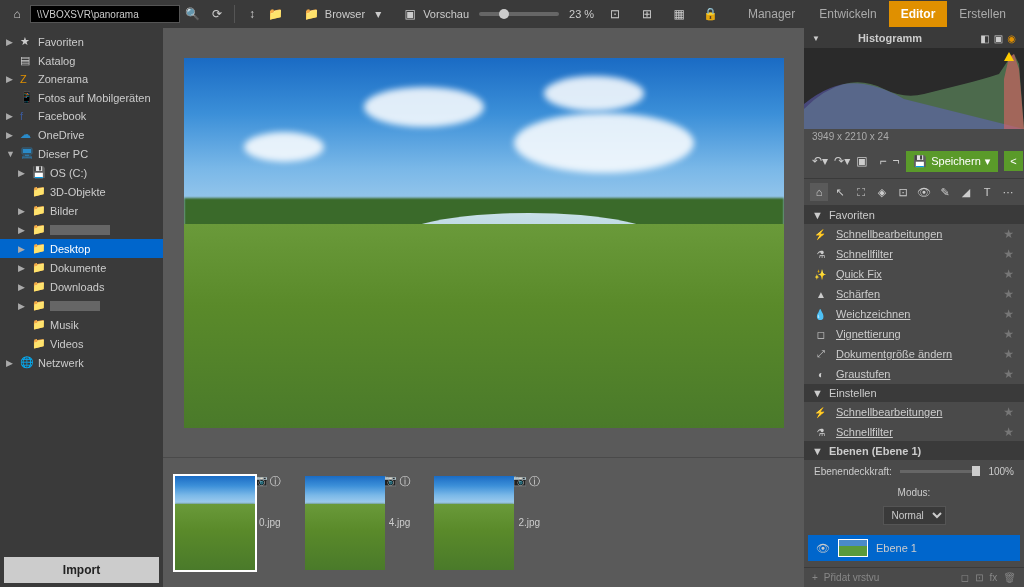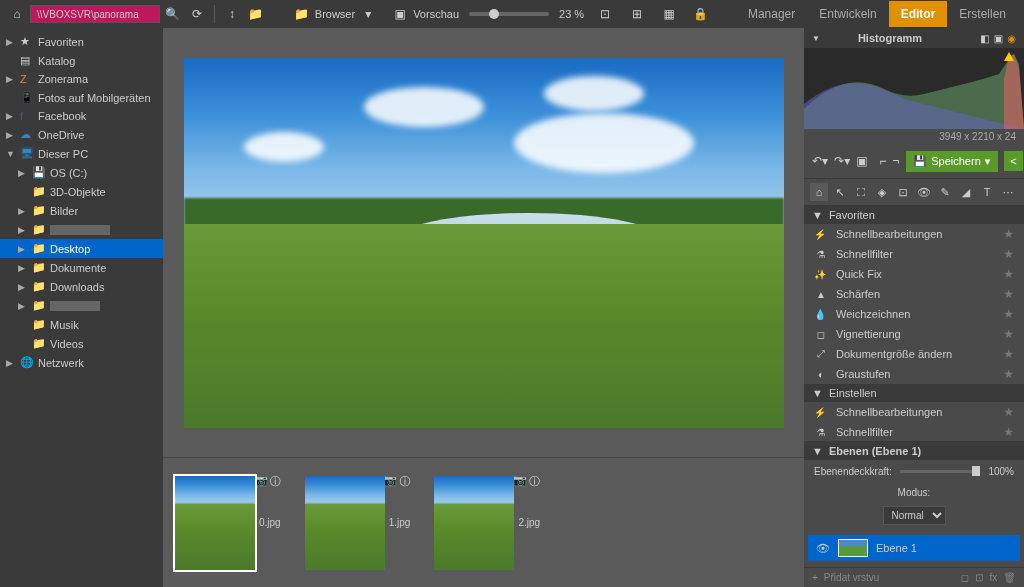--- a/index.html
+++ b/index.html
@@ -1,19 +1,19 @@
 <!DOCTYPE html>
 <html><head>
 <meta charset="utf-8">
 <style>
 * { margin: 0; padding: 0; box-sizing: border-box; font-family: Arial, sans-serif; }
 body { background: #4a4a4a; color: #ccc; font-size: 11px; overflow: hidden; width: 1024px; height: 587px; }
 .topbar { height: 28px; background: #3a3a3a; display: flex; align-items: center; padding: 0 6px; }
 .icon-btn { width: 22px; height: 22px; display: flex; align-items: center; justify-content: center; cursor: pointer; color: #ccc; font-size: 12px; }
-.path-input { background: #be185d; border: 1px solid #555; color: #ccc; padding: 2px 6px; width: 130px; font-size: 10px; height: 18px; }
+.path-input { background: #000000; border: 1px solid #555; color: #ccc; padding: 2px 6px; width: 150px; font-size: 10px; height: 18px; }
 .topbar-group { display: flex; align-items: center; gap: 2px; }
 .topbar-center { flex: 1; display: flex; align-items: center; justify-content: center; gap: 10px; }
 .zoom-slider { width: 80px; height: 4px; background: #666; position: relative; border-radius: 2px; }
 .zoom-slider::after { content: ''; position: absolute; width: 10px; height: 10px; background: #ccc; border-radius: 50%; top: -3px; left: 20px; }
 .topbar-right { display: flex; align-items: center; gap: 0; }
 .mode-btn { padding: 6px 12px; cursor: pointer; color: #aaa; font-size: 12px; }
 .mode-btn.active { background: #e09000; color: #fff; font-weight: bold; }
 .main { display: flex; height: 559px; }
 .sidebar-left { width: 163px; background: #3a3a3a; display: flex; flex-direction: column; position: relative; }
 .tree { flex: 1; overflow: auto; padding: 4px 0; }
@@ -39,32 +39,32 @@
 .thumb .sky { height: 35%; }
 .thumb .grass { height: 70%; }
 .thumb-icons { position: absolute; top: -2px; right: 0; display: flex; gap: 2px; color: #ddd; font-size: 11px; }
 .thumb-label { font-size: 10px; color: #ccc; }
 .sidebar-right { width: 220px; background: #4a4a4a; display: flex; flex-direction: column; }
 .panel-header { background: #3a3a3a; padding: 4px 8px; display: flex; align-items: center; gap: 6px; font-size: 11px; border-bottom: 1px solid #2a2a2a; }
 .panel-header .arrow { font-size: 8px; }
 .panel-header .title { flex: 1; font-weight: bold; padding-left: 32px; }
 .panel-header .hicons { display: flex; gap: 4px; font-size: 10px; }
 .histogram { height: 80px; background: #2a2a2a; position: relative; overflow: hidden; }
-.histo-label { text-align: right; padding: 2px 8px; font-size: 10px; color: #aaa; background: #4a4a4a; }
+.histo-label { text-align: left; padding: 2px 8px; font-size: 10px; color: #aaa; background: #4a4a4a; }
 .toolbar-row { display: flex; align-items: center; padding: 6px 8px; gap: 6px; border-bottom: 1px solid #3a3a3a; }
 .save-btn { background: #5a9a2a; color: #fff; padding: 4px 8px; font-size: 11px; display: flex; align-items: center; gap: 4px; cursor: pointer; }
 .share-btn { background: #5a9a2a; color: #fff; padding: 4px 6px; cursor: pointer; }
 .tool-tabs { display: flex; padding: 4px 6px; gap: 3px; border-bottom: 1px solid #3a3a3a; }
 .tool-tab { width: 18px; height: 18px; display: flex; align-items: center; justify-content: center; font-size: 11px; cursor: pointer; color: #ccc; }
 .tool-tab.active { background: #5a5a5a; }
 .section-header { background: #3a3a3a; padding: 3px 8px; display: flex; align-items: center; gap: 6px; font-size: 11px; }
 .tool-list { }
 .tool-item { display: flex; align-items: center; padding: 3px 10px; gap: 8px; cursor: pointer; }
 .tool-item .ticon2 { width: 14px; text-align: center; font-size: 10px; }
-.tool-item .tlabel { flex: 1; font-size: 11px; }
+.tool-item .tlabel { flex: 1; font-size: 11px; text-decoration: underline; }
 .tool-item .star { color: #777; font-size: 12px; }
 .layers-panel { border-top: 1px solid #3a3a3a; }
 .layer-opacity { display: flex; align-items: center; padding: 6px 10px; gap: 8px; font-size: 10px; }
 .opacity-slider { flex: 1; height: 3px; background: #666; position: relative; }
 .opacity-slider::after { content: ''; position: absolute; right: 0; top: -4px; width: 8px; height: 10px; background: #ccc; }
 .layer-mode { display: flex; align-items: center; padding: 4px 10px; gap: 8px; font-size: 10px; flex-direction: column; }
 .mode-select { flex: 1; background: #3a3a3a; border: 1px solid #555; color: #ccc; padding: 2px 4px; font-size: 10px; }
 .layer-item { display: flex; align-items: center; padding: 4px 8px; gap: 8px; background: #0066cc; margin: 6px 4px; }
 .layer-thumb { width: 30px; height: 18px; background: linear-gradient(180deg, #4a8ac8 40%, #5a9a3a 40%); border: 1px solid #fff; }
 .layer-footer { display: flex; align-items: center; padding: 4px 8px; gap: 6px; font-size: 10px; color: #888; border-top: 1px solid #3a3a3a; }
@@ -197,20 +197,21 @@
           <span class="arrow"></span>
           <span class="ticon" style="color:#e0b050">📁</span>
           <span>Videos</span>
         </div>
       <div class="tree-item">
           <span class="arrow">▶</span>
           <span class="ticon">🌐</span>
           <span>Netzwerk</span>
         </div>
     </div>
+    <div class="import-btn">Import</div>
     <div class="sidebar-handle">◂</div>
   </div>
 
   <div class="center">
     <div class="preview-area">
       <div class="landscape">
         <div class="sky"></div>
         <div class="cloud" style="top:8%;left:30%;width:120px;height:40px"></div>
         <div class="cloud" style="top:15%;left:55%;width:180px;height:60px"></div>
         <div class="cloud" style="top:5%;left:60%;width:100px;height:35px"></div>
@@ -237,21 +238,21 @@
         <div class="thumb-icons">
             <span>📷</span>
             <span>ⓘ</span>
           </div>
         <div class="thumb">
             <div class="sky"></div>
             <div class="treeline" style="top:30%"></div>
             <div class="lake" style="top:35%;left:20%;width:60%"></div>
             <div class="grass"></div>
           </div>
-        <span class="thumb-label">1.jpg</span>
+        <span class="thumb-label">4.jpg</span>
       </div>
       <div class="thumb-container">
         <div class="thumb-icons">
             <span>📷</span>
             <span>ⓘ</span>
           </div>
         <div class="thumb">
             <div class="sky"></div>
             <div class="treeline" style="top:30%"></div>
             <div class="lake" style="top:35%;left:20%;width:60%"></div>

